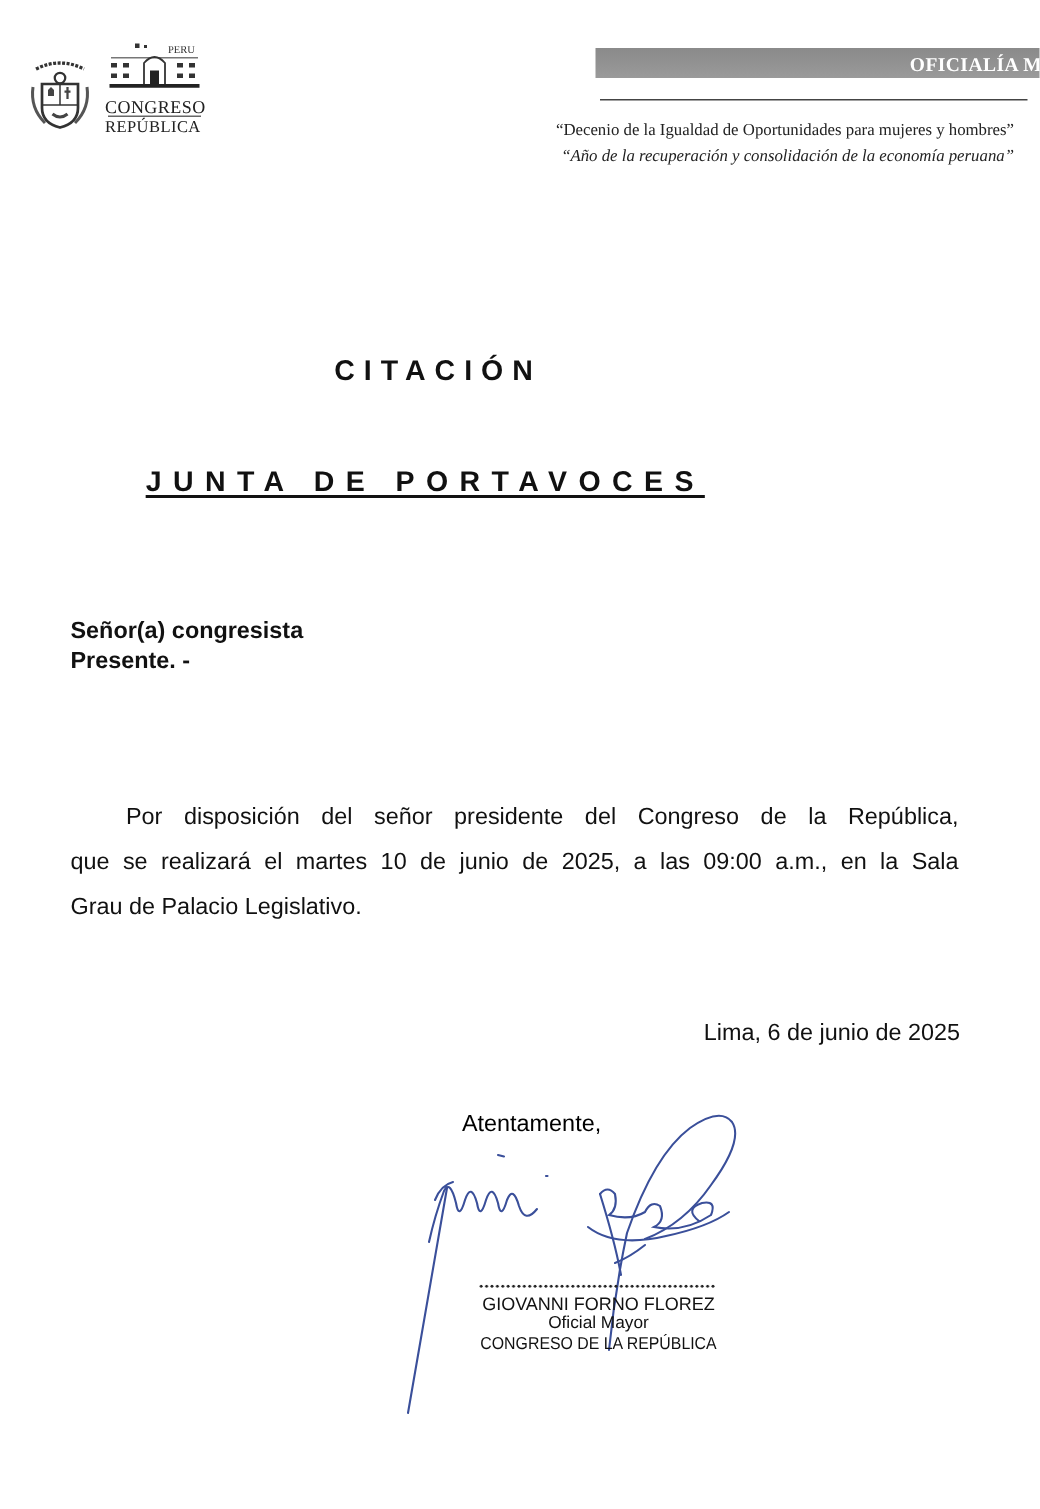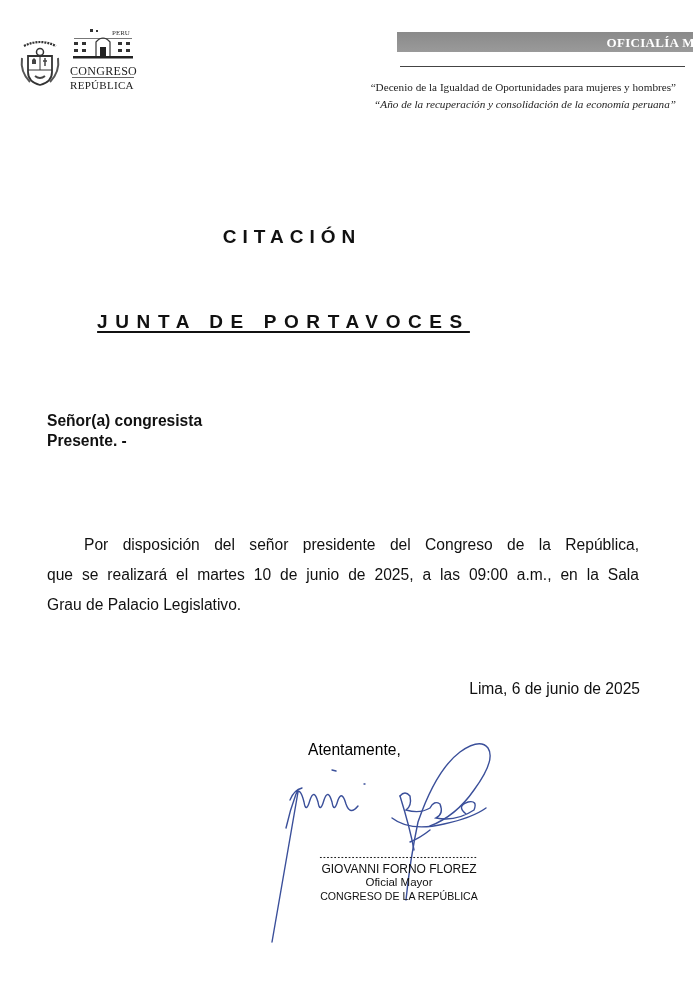--- a/index.html
+++ b/index.html
@@ -22,21 +22,21 @@
       position:absolute; right:4px; top:3px; font-family:"Liberation Serif", serif;
       font-weight:bold; font-size:13px; color:#fff; letter-spacing:0.3px;
     }
     .banner-rule { left: 400px; top: 66px; width: 285px; height: 1px; background: #444; }
     .motto { right: 17px; font-family:"Liberation Serif", serif; font-size:11.2px; color:#222; text-align:right; white-space:nowrap; }
     .motto1 { top: 81px; }
     .motto2 { top: 98px; font-style: italic; }
 
     
     .title {
-      left: 0; width: 584px; text-align:center; top: 226px;
+      left: 0; width: 584px; text-align:center; top: 237px;
       font-weight:bold; font-size:19px; letter-spacing:6px; color:#111;
     }
     .subtitle-wrap { left: 0; width: 561px; text-align:center; top: 311px; }
     .subtitle {
       display:inline-block; font-weight:bold; font-size:19px; letter-spacing:7.6px;
       text-decoration: underline; text-underline-offset: 3px; text-decoration-thickness: 2px;
       color:#111; padding-left:6px;
     }
 
     

